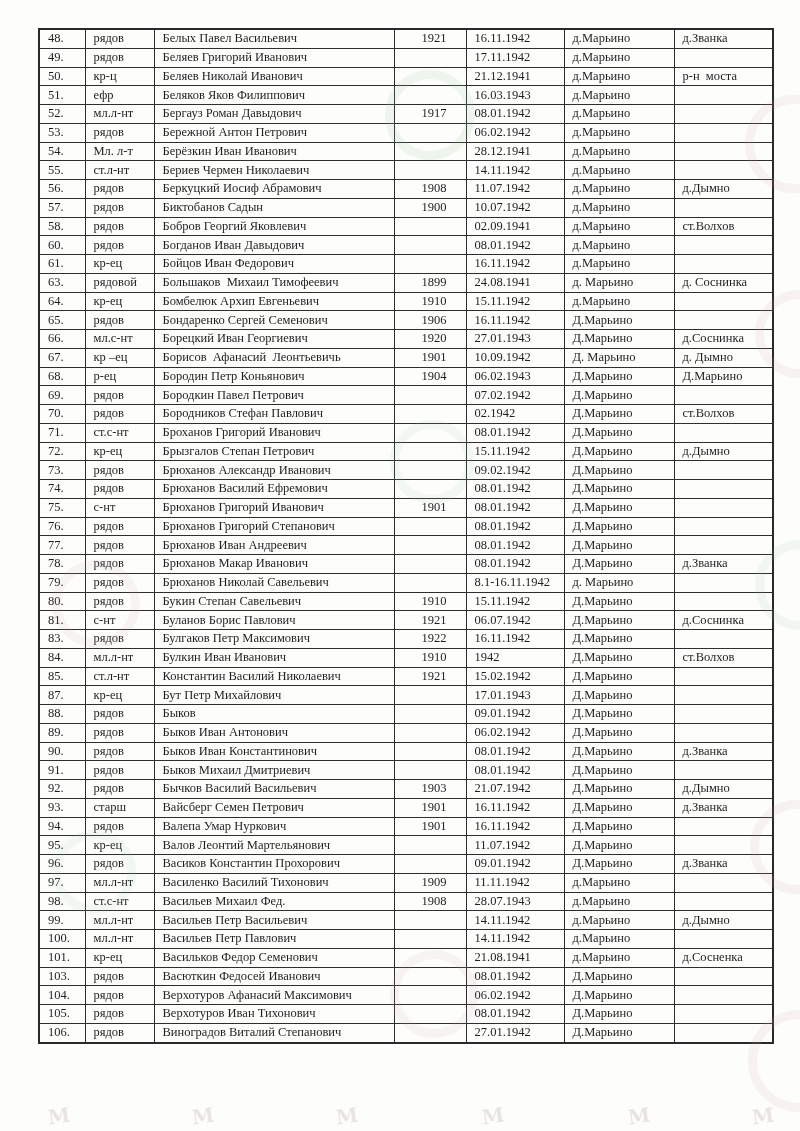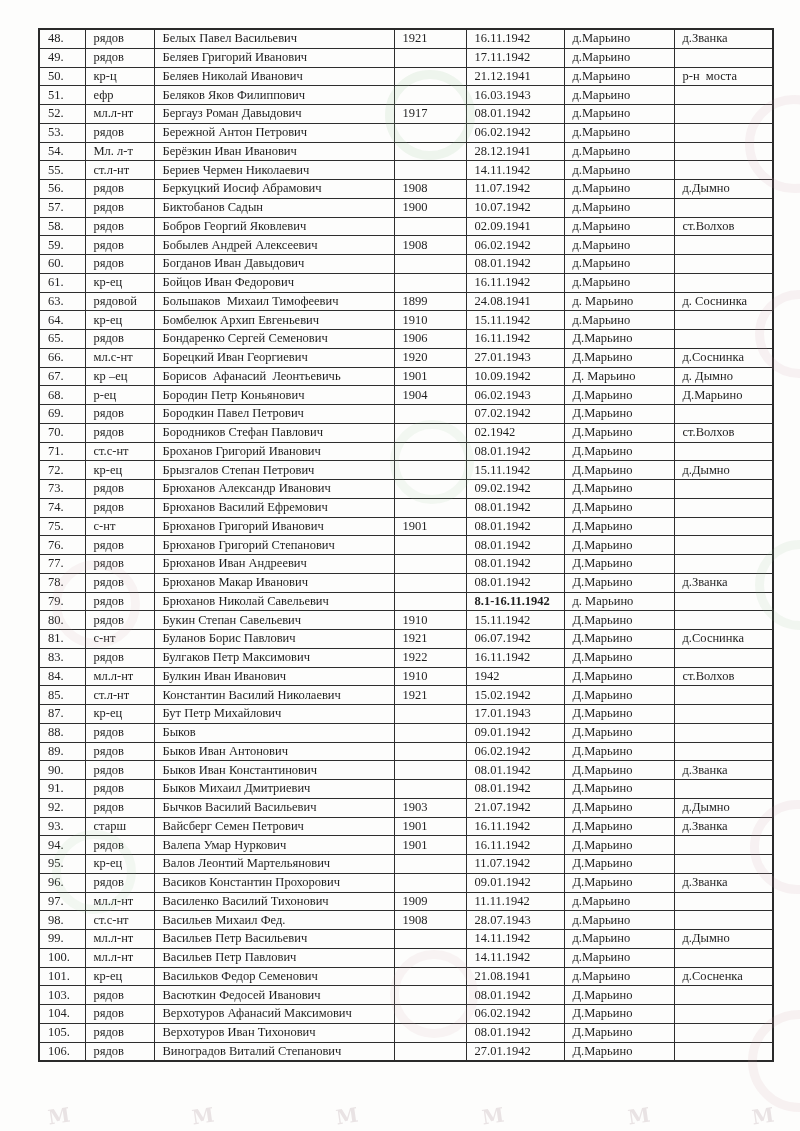--- a/index.html
+++ b/index.html
@@ -30,22 +30,22 @@
     height: 17.75px;
     padding: 0 0 0 8px;
     font-size: 12.5px;
     line-height: 17px;
     white-space: pre;
     overflow: hidden;
     vertical-align: middle;
     color: #1f1f1f;
   }
   td.c-num  { padding-left: 11px; margin-top: 31px; }
-  td.c-year { padding-left: 0; }
-  td.small-date { font-size: 10px; font-weight: bold; }
+  td.c-year { text-align: center; padding-left: 0; }
+  td.small-date { font-size: 10px; }
   
   .wm-ring {
     position: absolute;
     border-radius: 50%;
     pointer-events: none;
   }
   .wm-glyph {
     position: absolute;
     font-family: "DejaVu Serif", serif;
     font-weight: bold;
@@ -162,29 +162,20 @@
         <tr>
           <td class="c-num">58.</td>
           <td class="c-rank">рядов</td>
           <td class="c-name">Бобров Георгий Яковлевич</td>
           <td class="c-year"></td>
           <td class="c-date">02.09.1941</td>
           <td class="c-place">д.Марьино</td>
           <td class="c-place2">ст.Волхов</td>
         </tr>
         <tr>
-          <td class="c-num">59.</td>
-          <td class="c-rank">рядов</td>
-          <td class="c-name">Бобылев Андрей Алексеевич</td>
-          <td class="c-year">1908</td>
-          <td class="c-date">06.02.1942</td>
-          <td class="c-place">д.Марьино</td>
-          <td class="c-place2"></td>
-        </tr>
-        <tr>
           <td class="c-num">60.</td>
           <td class="c-rank">рядов</td>
           <td class="c-name">Богданов Иван Давыдович</td>
           <td class="c-year"></td>
           <td class="c-date">08.01.1942</td>
           <td class="c-place">д.Марьино</td>
           <td class="c-place2"></td>
         </tr>
         <tr>
           <td class="c-num">61.</td>

